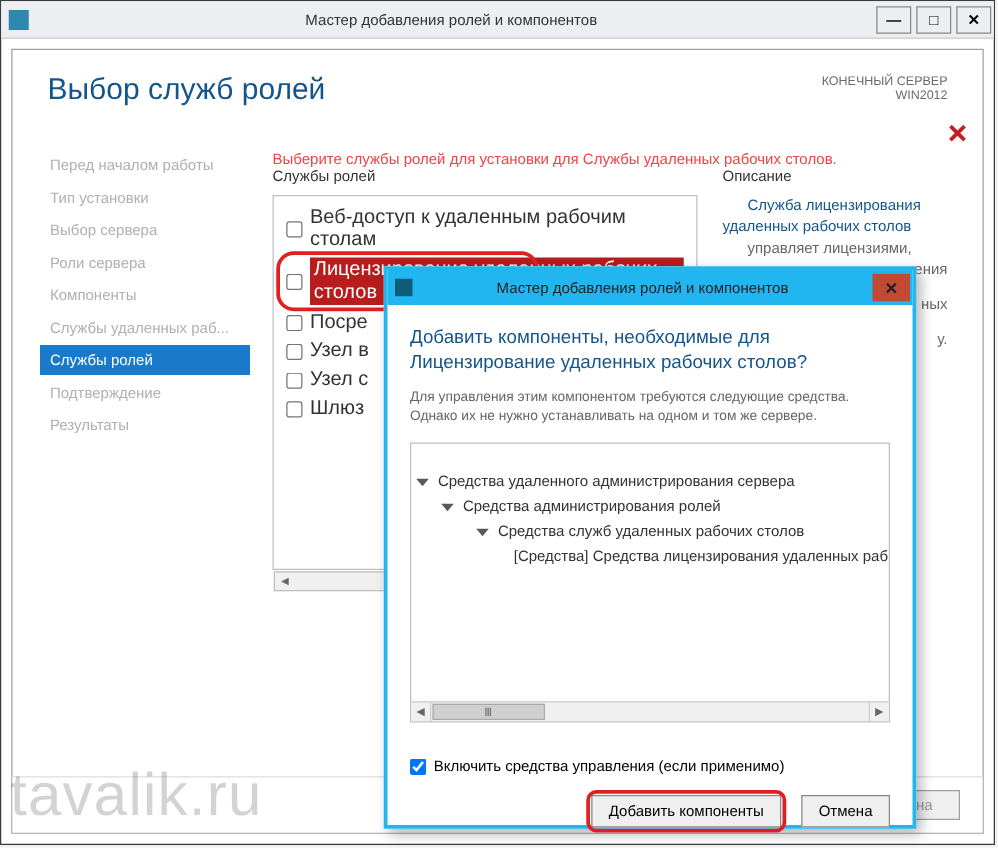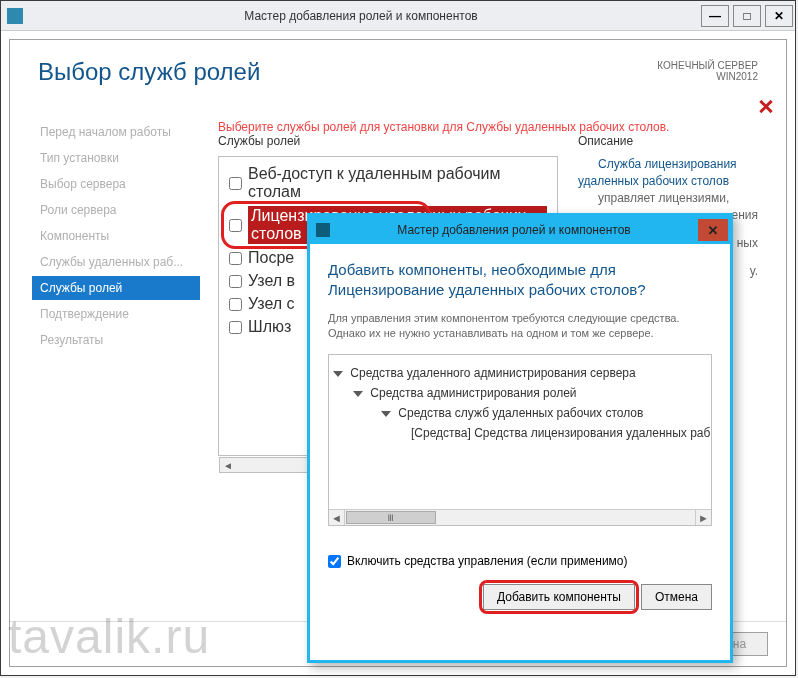--- a/index.html
+++ b/index.html
@@ -57,36 +57,36 @@
   .popup { position: absolute; left: 307px; top: 213px; width: 426px; height: 450px; border: 3px solid #22b6f0; background: #fff; box-shadow: 4px 4px 10px rgba(0,0,0,0.3); z-index: 10; }
   .popup-titlebar { height: 28px; background: #22b6f0; display: flex; align-items: center; position: relative; }
   .popup-title-icon { width: 14px; height: 14px; margin-left: 6px; background: #0d5c7a; display: inline-block; }
   .popup-title { flex: 1; text-align: center; font-size: 12px; color: #222; }
   .popup-close { width: 30px; height: 22px; margin-right: 2px; background: #c24a35; color: #222; display: flex; align-items: center; justify-content: center; font-weight: bold; font-size: 13px; }
   
   .popup-body { padding: 16px 18px 8px 18px; }
   .popup-heading { font-size: 15px; color: #14568c; margin-bottom: 4px; line-height: 1.35; }
   .popup-desc { font-size: 11px; color: #666; margin-top: 10px; margin-bottom: 12px; line-height: 1.45; }
   
-  .tree-box { border: 1px solid #bfbfbf; height: 172px; padding: 8px 4px; position: relative; overflow: hidden; }
+  .tree-box { border: 1px solid #bfbfbf; height: 224px; padding: 20px 4px; position: relative; overflow: hidden; }
   .tree-item { font-size: 12px; color: #333; white-space: nowrap; padding: 3px 0; }
   .tree-arrow { display: inline-block; width: 0; height: 0; border-left: 5px solid transparent; border-right: 5px solid transparent; border-top: 6px solid #595959; margin-right: 4px; vertical-align: middle; }
   .tree-indent-1 { padding-left: 20px; }
   .tree-indent-2 { padding-left: 48px; }
   .tree-indent-3 { padding-left: 78px; }
   
   .tree-scroll { position: absolute; bottom: 0; left: 0; right: 0; height: 16px; border-top: 1px solid #ccc; background: #f0f0f0; display: flex; }
   .tree-scroll-arrow-l { width: 16px; display: flex; align-items: center; justify-content: center; color: #666; border-right: 1px solid #ccc; font-size: 11px; }
   .tree-scroll-arrow-r { width: 16px; display: flex; align-items: center; justify-content: center; color: #666; border-left: 1px solid #ccc; font-size: 11px; }
   .tree-scroll-thumb { width: 90px; background: #cfcfcf; border: 1px solid #aaa; margin: 1px; display: flex; align-items: center; justify-content: center; color: #666; font-size: 9px; letter-spacing: 1px; }
   
   .popup-check { display: flex; align-items: center; margin-top: 28px; font-size: 12px; }
   .popup-check input { margin-right: 6px; }
   
-  .popup-footer { padding: 8px 18px 12px 18px; display: flex; justify-content: flex-end; gap: 6px; }
+  .popup-footer { padding: 8px 18px 12px 18px; display: flex; justify-content: flex-end; gap: 16px; }
   .popup-btn { padding: 5px 13px; border: 1px solid #888; background: #efefef; font-size: 12px; cursor: pointer; }
   .popup-btn.primary { position: relative; }
   .popup-btn.primary::after { content: ''; position: absolute; border: 3px solid #e02020; border-radius: 8px; left: -5px; right: -5px; top: -5px; bottom: -5px; pointer-events: none; }
   
   .watermark { position: absolute; left: 8px; bottom: 14px; font-size: 48px; color: rgba(80,80,80,0.25); font-weight: 300; letter-spacing: 1px; z-index: 1; pointer-events: none; }
 </style>
 </head>
 <body>
 
 <div class="main-window">

